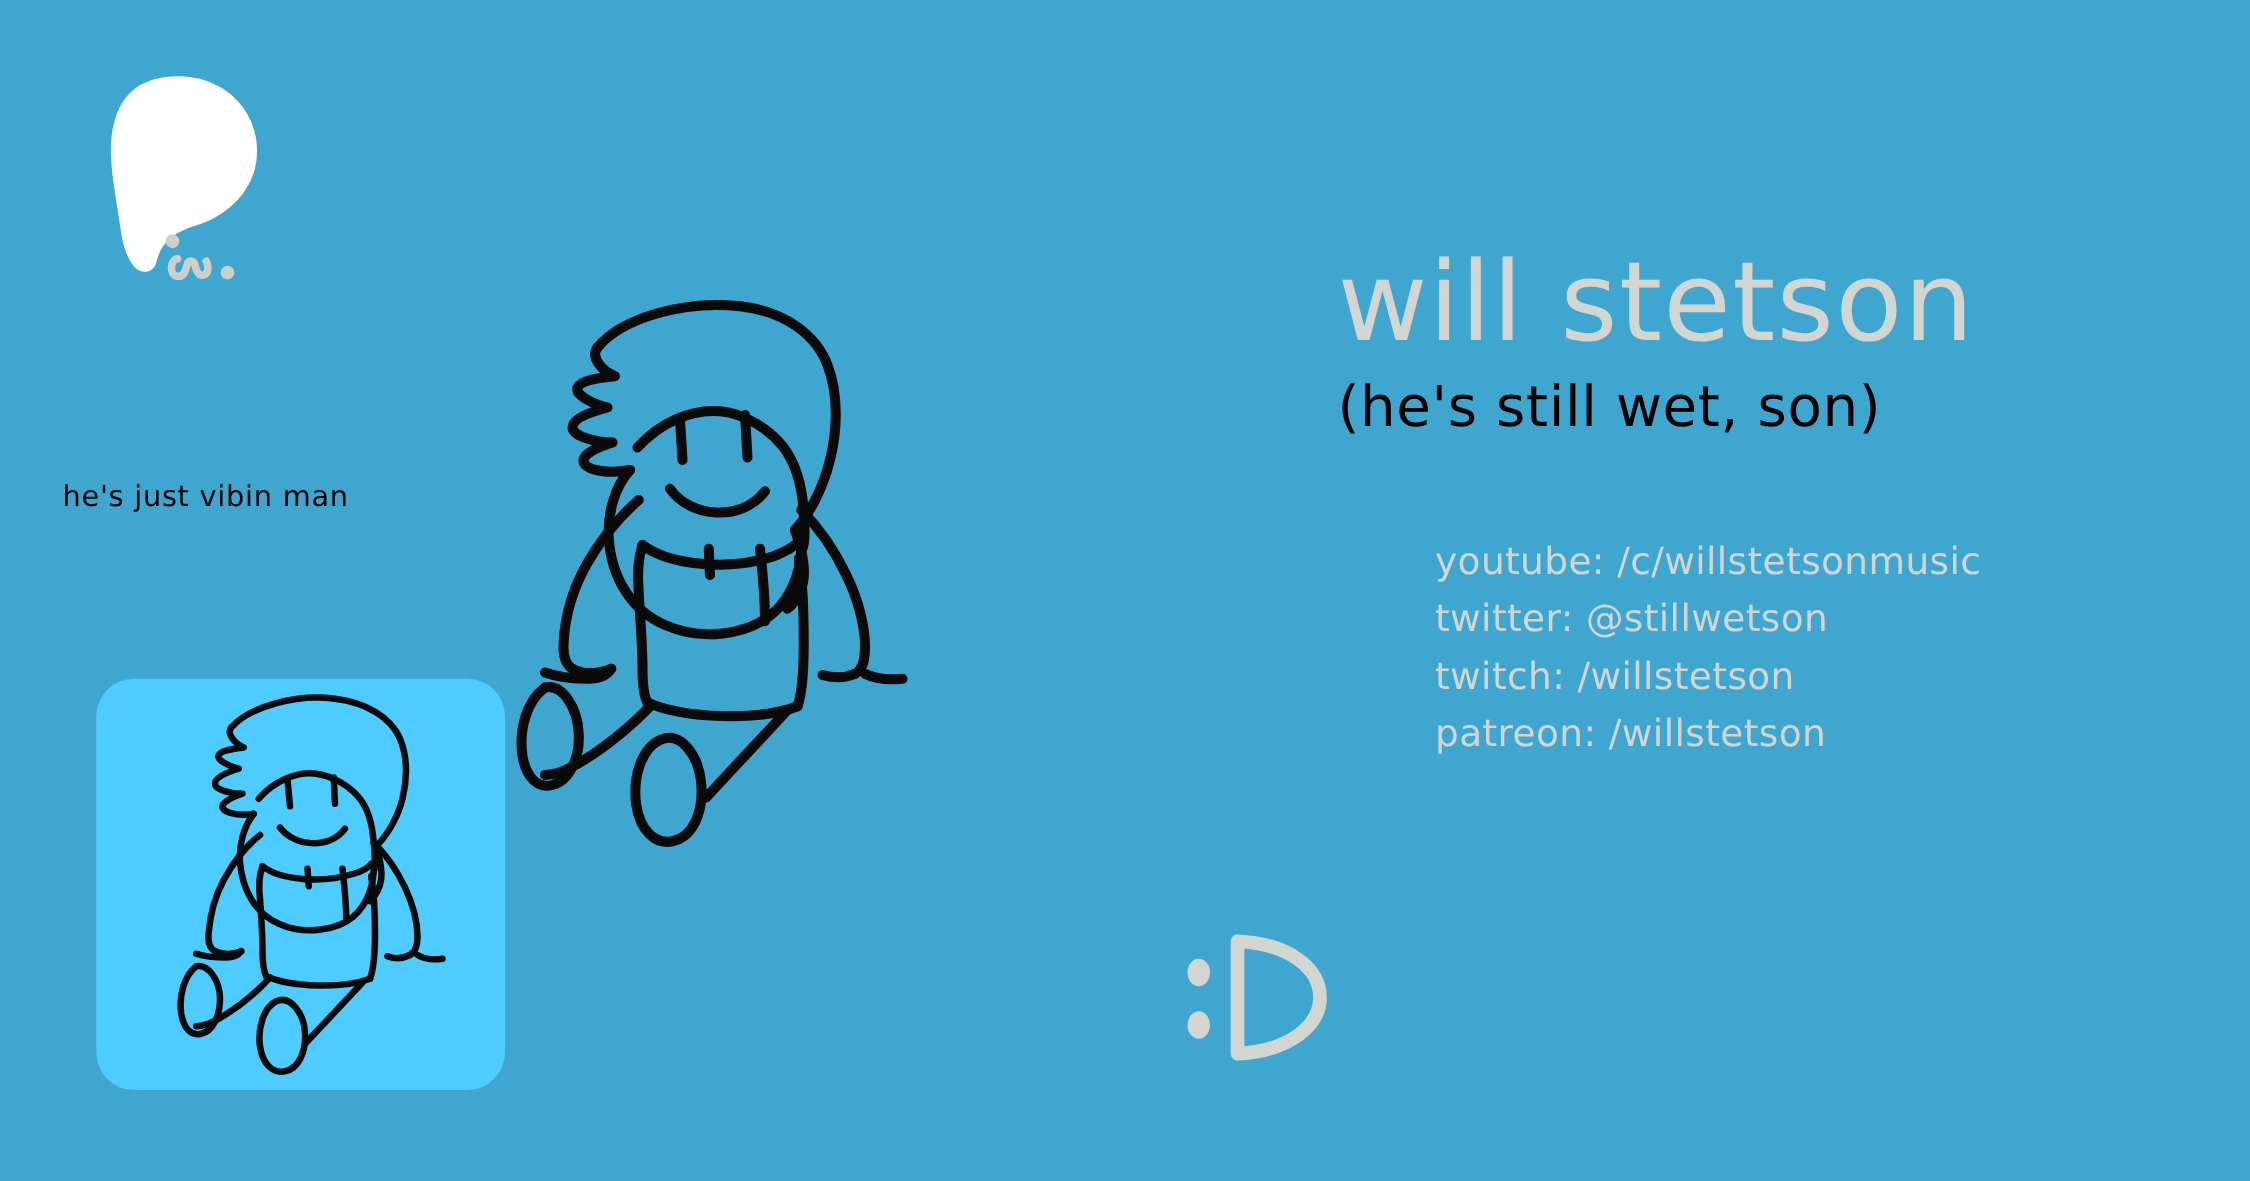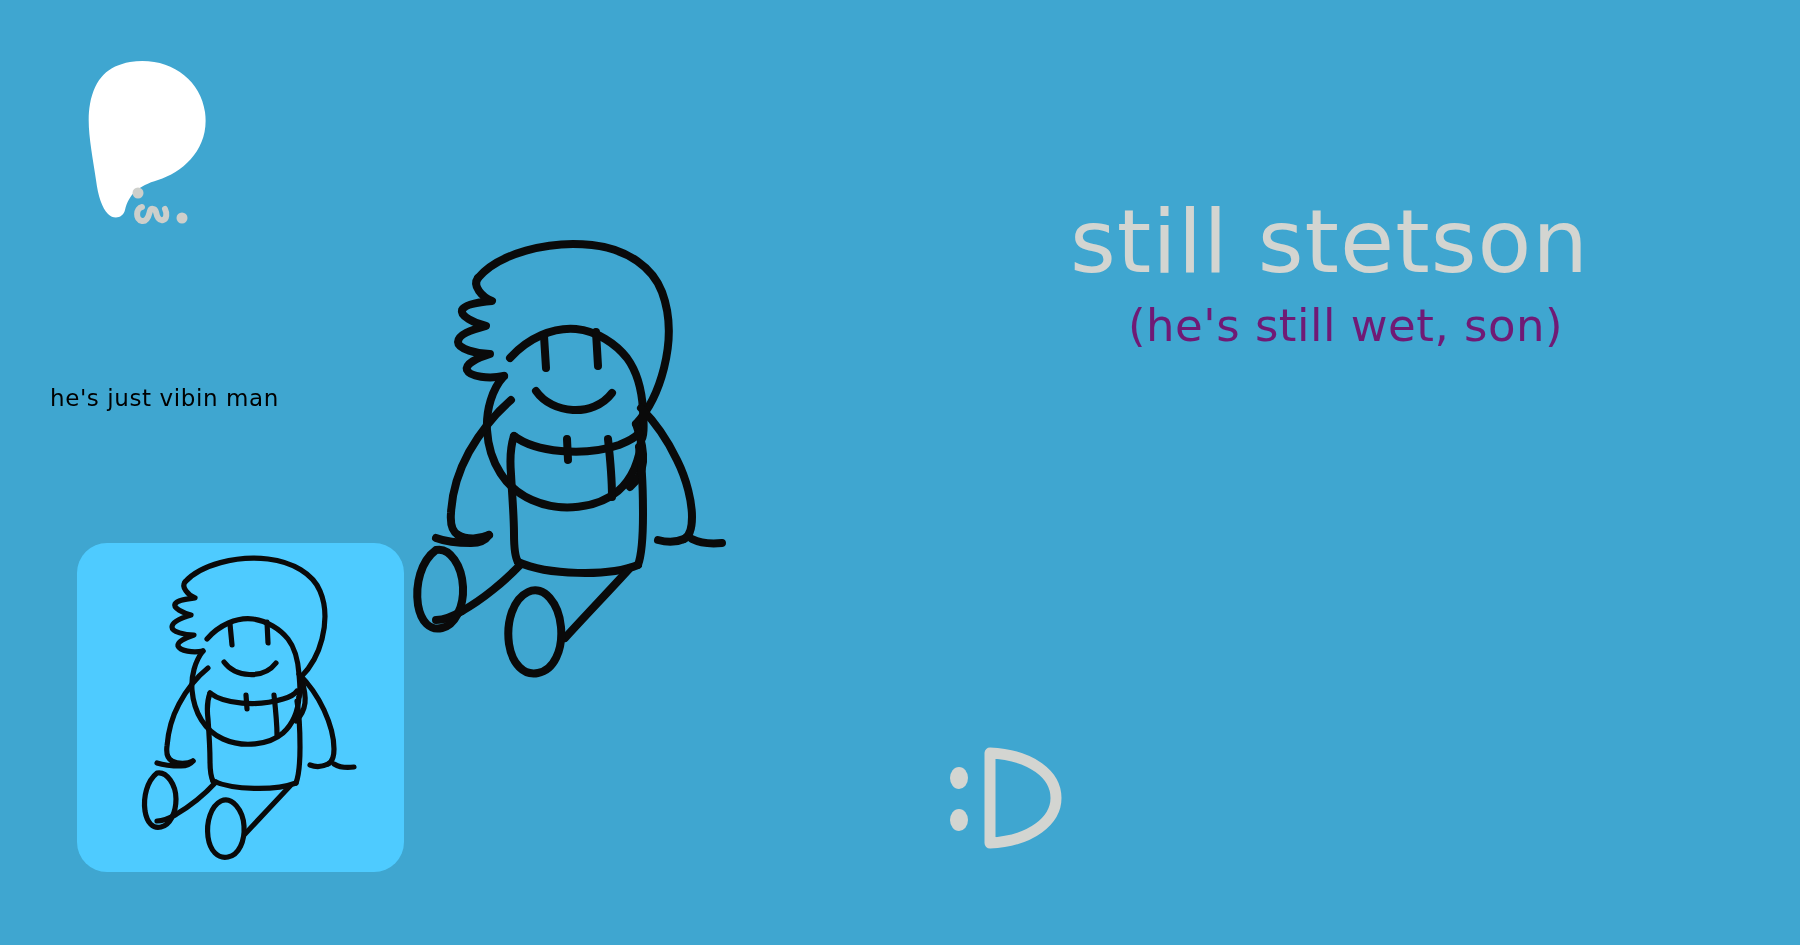--- a/index.html
+++ b/index.html
@@ -95,25 +95,24 @@
     font-family: "DejaVu Sans", sans-serif;
     font-size: 88px;
     line-height: 1.0;
     font-weight: 400;
     color: #d3d5d1;
     letter-spacing: 1px;
     white-space: nowrap;
   }
   .profile-tagline {
     margin-top: 16px;
-    margin-left: 58px;
     font-family: "DejaVu Sans", sans-serif;
     font-size: 45px;
     line-height: 1.05;
-    color: #701a75;
+    color: #000000;
     letter-spacing: 0.5px;
     white-space: nowrap;
   }
   #links-list {
     margin-top: 78px;
     margin-left: 78px;
     list-style: none;
     padding: 0;
   }
   #links-list li {
@@ -265,17 +264,23 @@
 
   <div id="emoticon">
     <svg viewBox="0 0 130 110" xmlns="http://www.w3.org/2000/svg" aria-hidden="true">
       <ellipse cx="19" cy="36" rx="9" ry="11" fill="#d3d5d1"></ellipse>
       <ellipse cx="19" cy="78" rx="9" ry="11" fill="#d3d5d1"></ellipse>
       <path d="M50 11 L50 101 C92 99 116 78 116 56 C116 33 92 13 50 11 Z" fill="none" stroke="#d3d5d1" stroke-width="11" stroke-linecap="round" stroke-linejoin="round"></path>
     </svg>
   </div>
 
   <div id="info-column">
-    <div class="profile-name">still stetson</div>
+    <div class="profile-name">will stetson</div>
     <div class="profile-tagline">(he's still wet, son)</div>
+    <ul id="links-list">
+      <li>youtube: /c/willstetsonmusic</li>
+      <li>twitter: @stillwetson</li>
+      <li>twitch: /willstetson</li>
+      <li>patreon: /willstetson</li>
+    </ul>
   </div>
 
 </div>
 
 </body></html>

